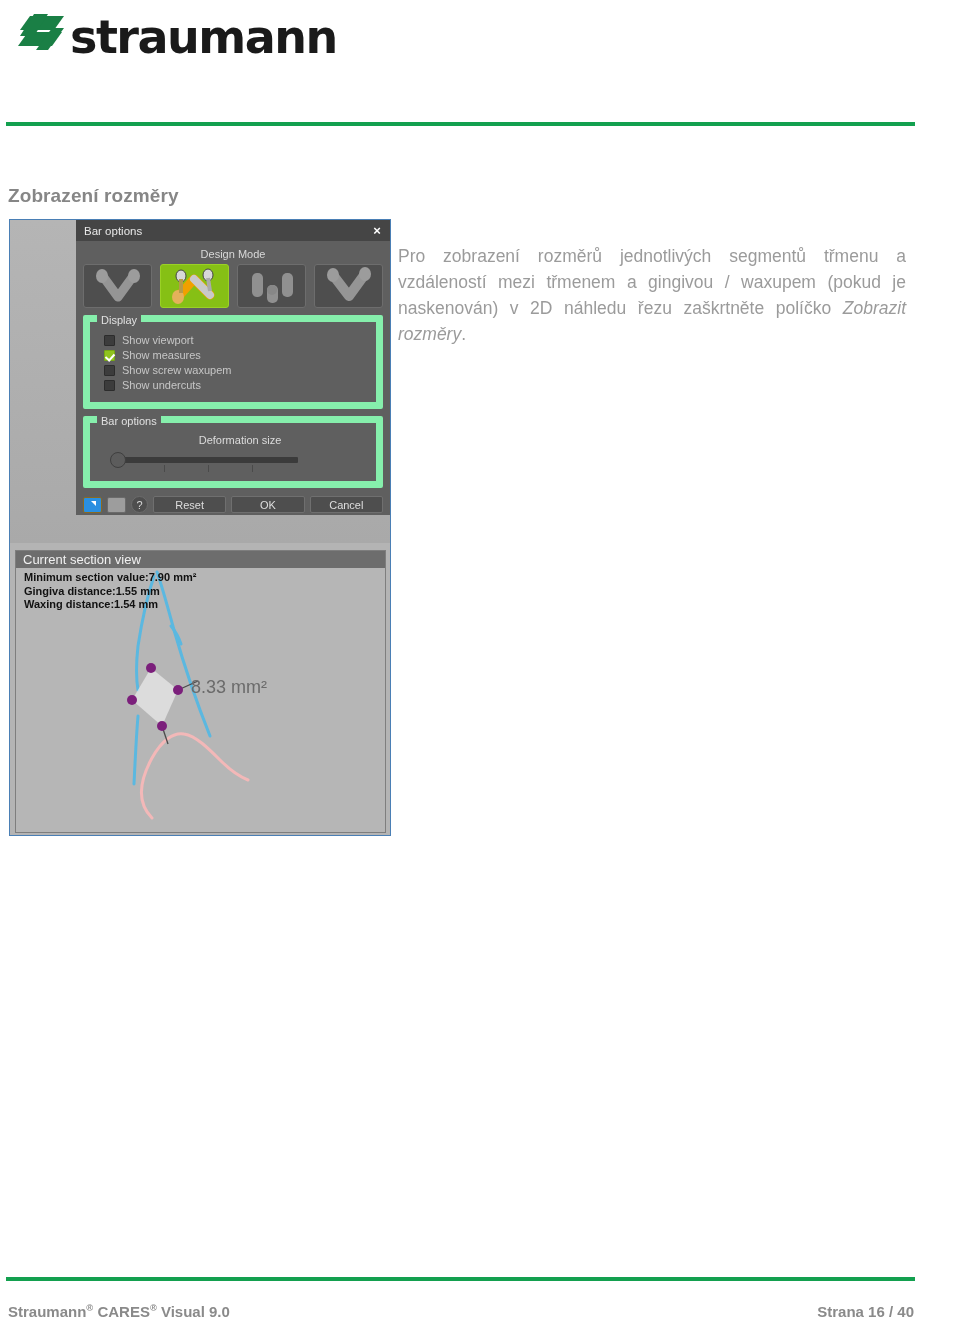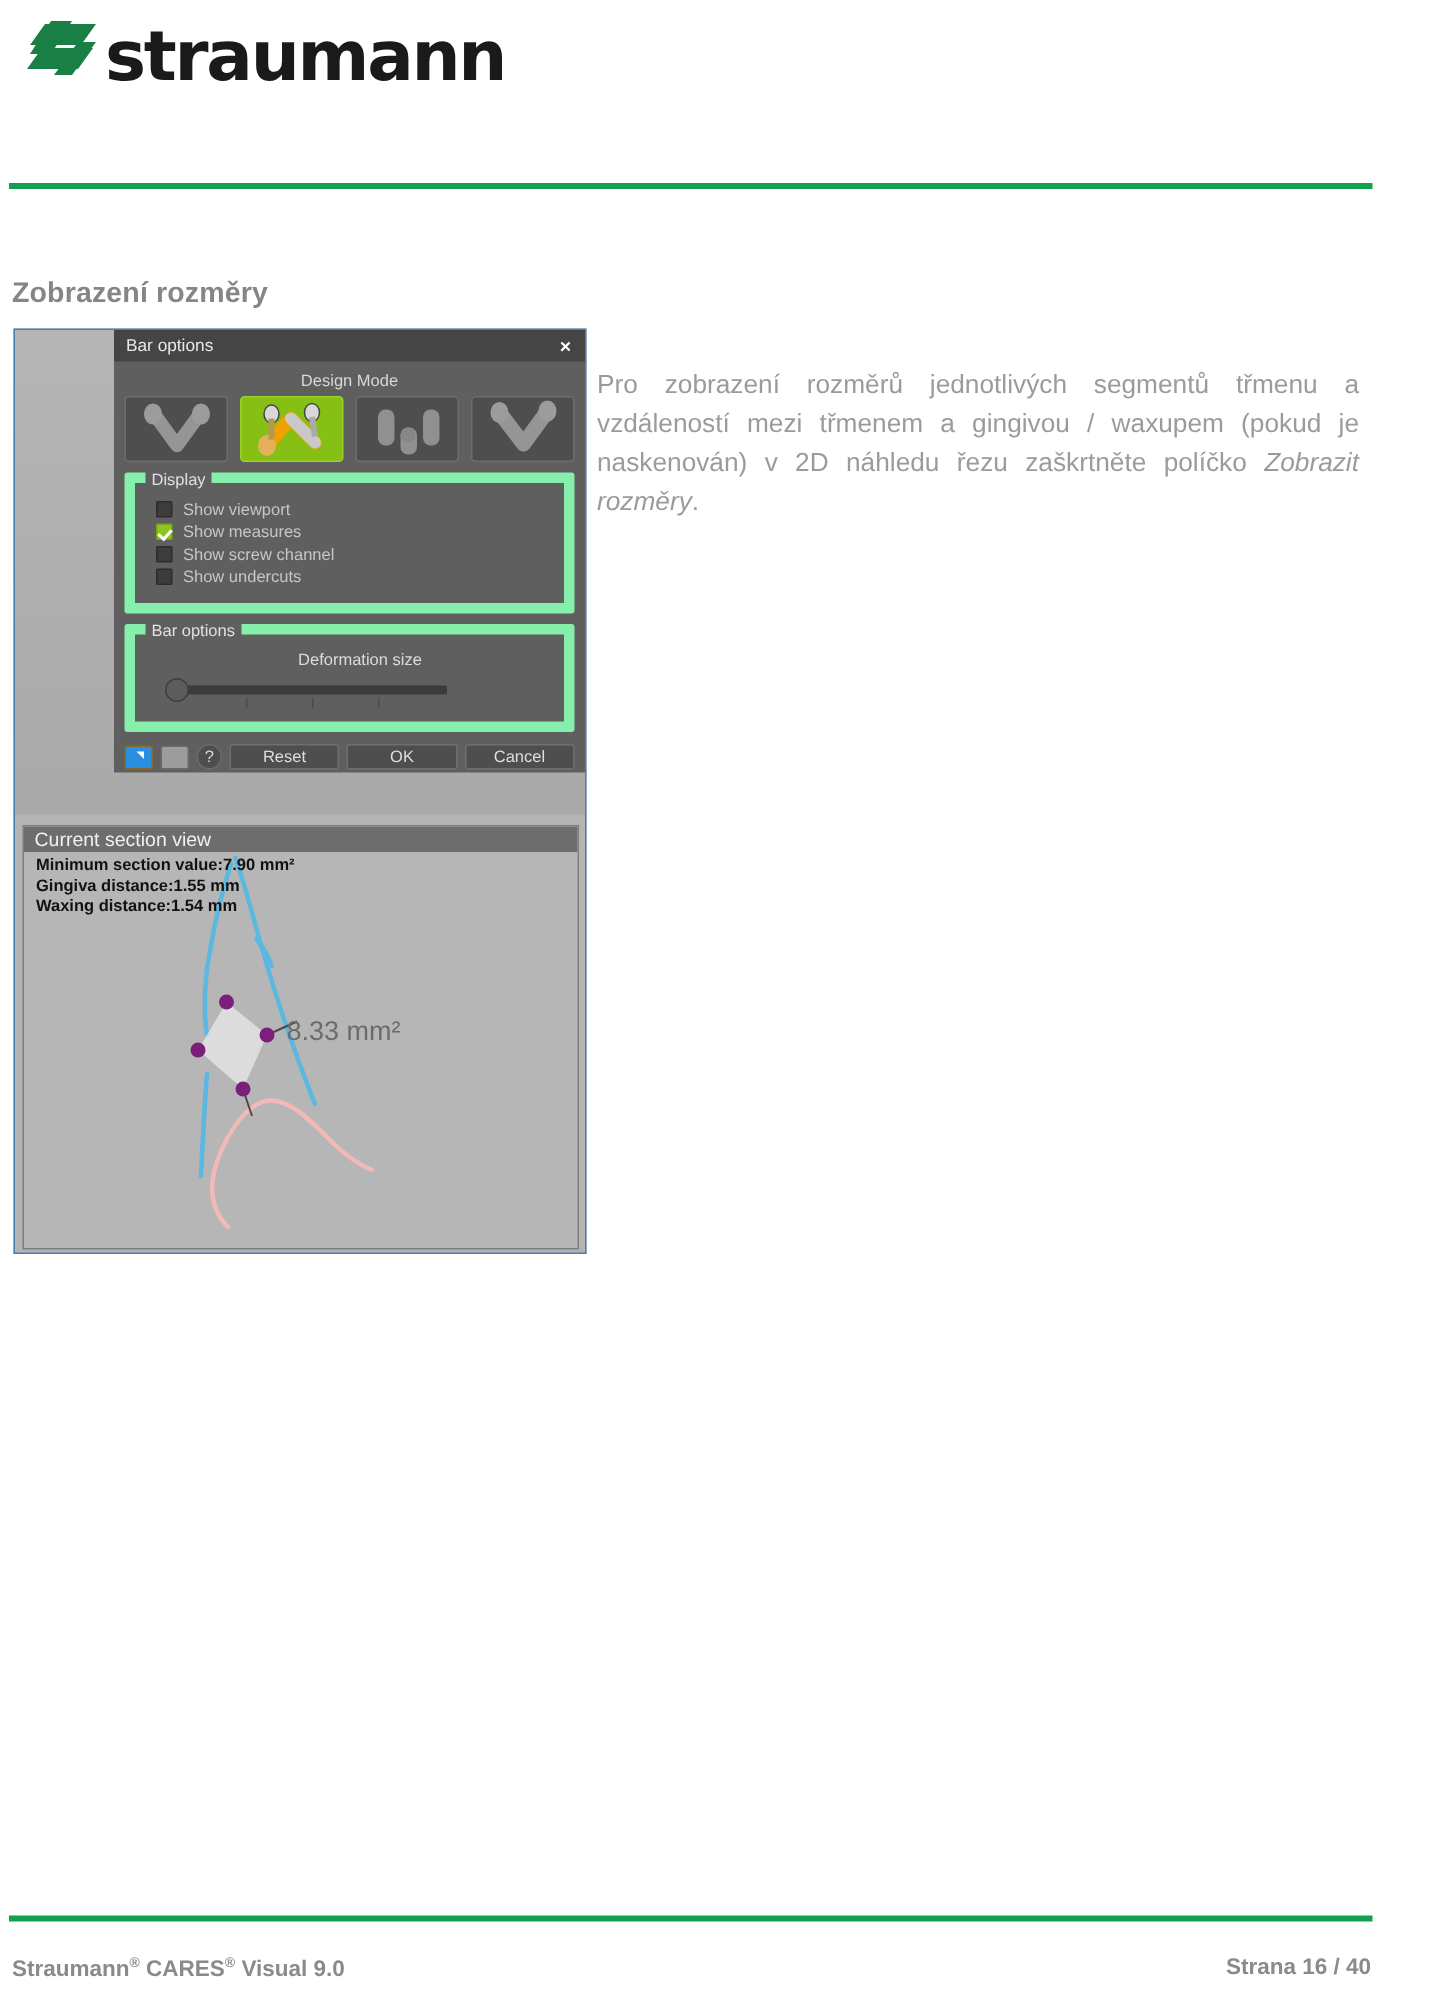--- a/index.html
+++ b/index.html
@@ -53,21 +53,21 @@
   .mode-row { display:flex; gap:5px; justify-content:space-between; }
   .mode-btn { width:69px; height:44px; background:#4e4e4e; border:1px solid #6d6d6d;
               border-radius:3px; position:relative; overflow:hidden; }
   .mode-btn.sel { background:#86c015; border:1px solid #9ad126; }
 
   .grp { margin-top:7px; border:7px solid #86efac; border-radius:2px; padding:10px 8px 8px 8px;
          position:relative; }
   .grp-legend { position:absolute; top:-8px; left:7px; background:#5f5f5f; padding:0 4px;
                 font-size:11px; color:#e0e0e0; }
 
-  .chk-row { display:flex; align-items:flex-start; margin:2px 0 3px 6px; }
+  .chk-row { display:flex; align-items:flex-end; margin:2px 0 3px 6px; }
   .chk-box { width:11px; height:11px; background:#3c3c3c; border:1px solid #2c2c2c;
              border-radius:1px; margin-right:7px; flex:none; }
   .chk-box.on { background:#8fc31f; border:1px solid #76a814; position:relative; }
   .chk-box.on:after { content:""; position:absolute; left:2px; top:1px; width:4px; height:7px;
              border:solid #ffffff; border-width:0 2px 2px 0; transform:rotate(42deg); }
   .chk-label { font-size:11px; color:#c6c6c6; }
 
   .slider-label { font-size:11px; color:#dcdcdc; text-align:center; margin:1px 0 5px 14px; }
   .slider-wrap { position:relative; height:22px; margin:0 2px; }
   .slider-track { position:absolute; left:18px; top:6px; width:180px; height:6px;
@@ -189,21 +189,21 @@
             <div class="chk-row">
               <span class="chk-box"></span>
               <span class="chk-label">Show viewport</span>
             </div>
             <div class="chk-row">
               <span class="chk-box on"></span>
               <span class="chk-label">Show measures</span>
             </div>
             <div class="chk-row">
               <span class="chk-box"></span>
-              <span class="chk-label">Show screw channel</span>
+              <span class="chk-label">Show screw waxupem</span>
             </div>
             <div class="chk-row">
               <span class="chk-box"></span>
               <span class="chk-label">Show undercuts</span>
             </div>
           </div>
 
           <div class="grp">
             <span class="grp-legend">Bar options</span>
             <div class="slider-label">Deformation size</div>

